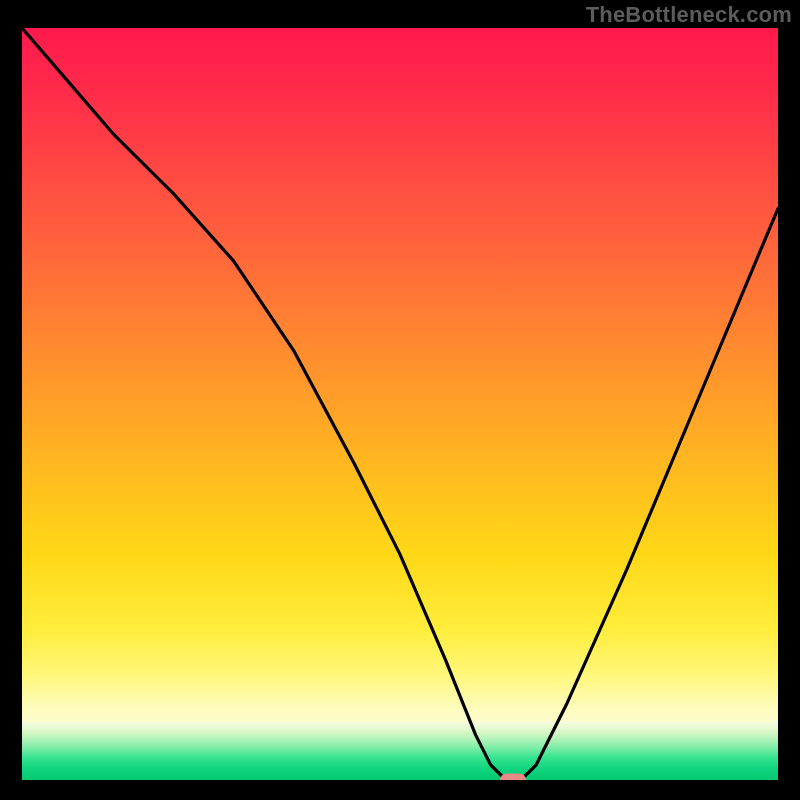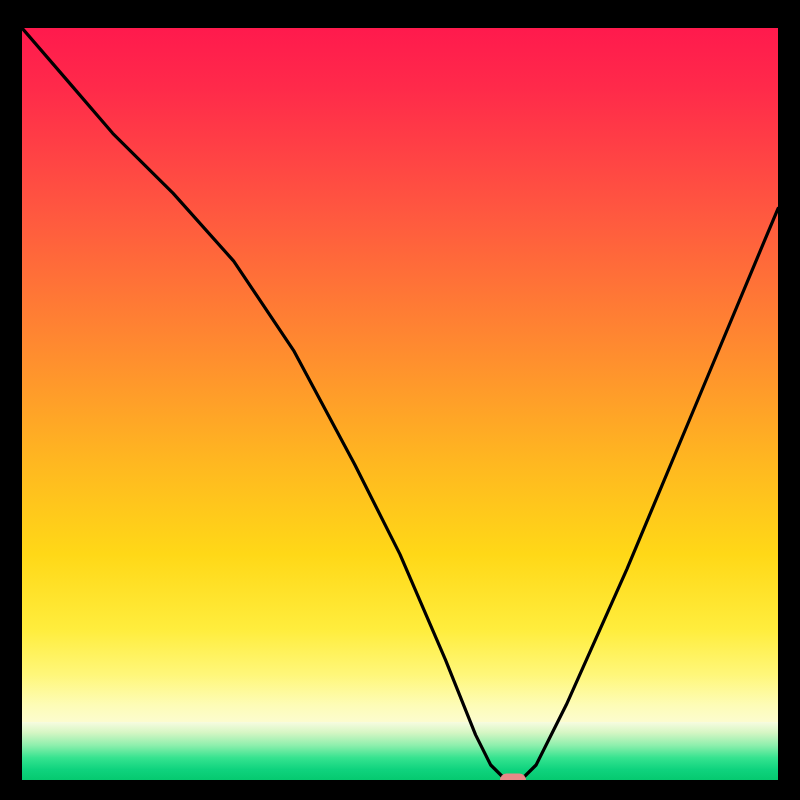--- a/index.html
+++ b/index.html
@@ -87,20 +87,21 @@
     background: #e78a88;
     transform: translate(-50%, -50%);
     z-index: 5;
   }
 </style>
 </head>
 <body>
 
 <div class="frame">
 
+  <div class="watermark">TheBottleneck.com</div>
 
   <div class="plot">
     <div class="gradient"></div>
     <div class="green-band"></div>
 
     <svg class="curve" viewBox="0 0 756 752" preserveAspectRatio="none">
       <path fill="none" stroke="#000" stroke-width="3.2" stroke-linecap="round" stroke-linejoin="round" d="M0.0 0.0 L45.4 52.6 L90.7 105.3 L151.2 165.4 L211.7 233.1 L272.2 323.4 L332.6 436.2 L378.0 526.4 L423.4 631.7 L453.6 706.9 L468.7 737.0 L483.8 752.0 L499.0 752.0 L514.1 737.0 L544.3 676.8 L604.8 541.4 L680.4 361.0 L756.0 180.5"></path>
     </svg>
 
     <div class="marker" style="left: 491.4px; top: 752px;"></div>

